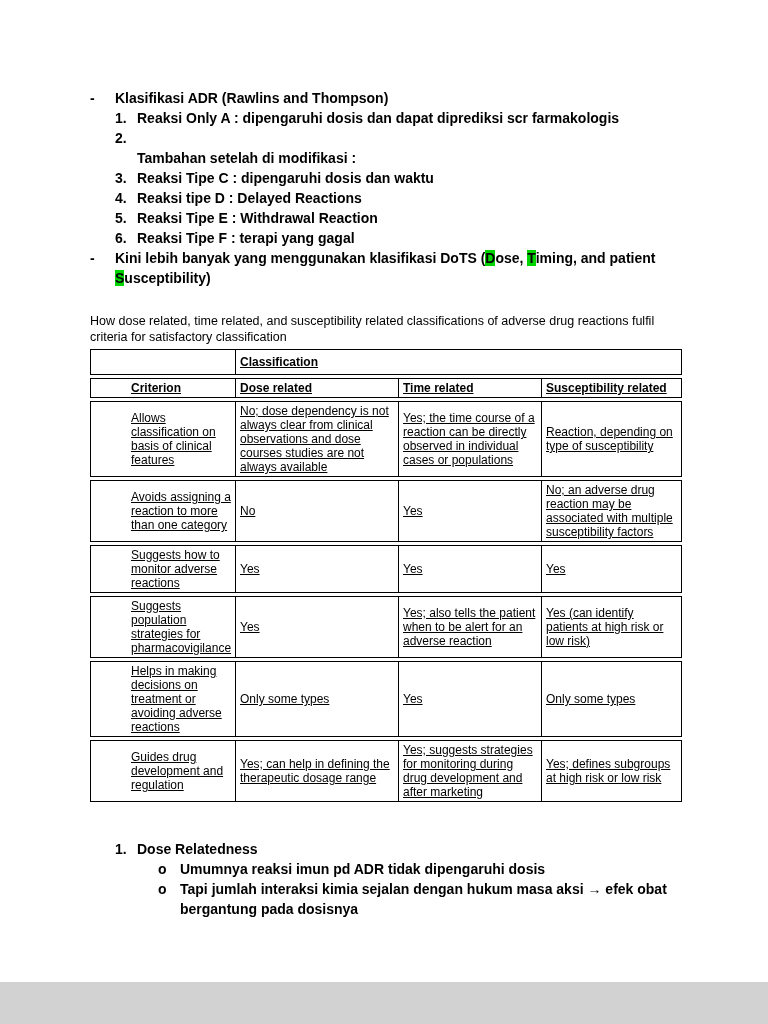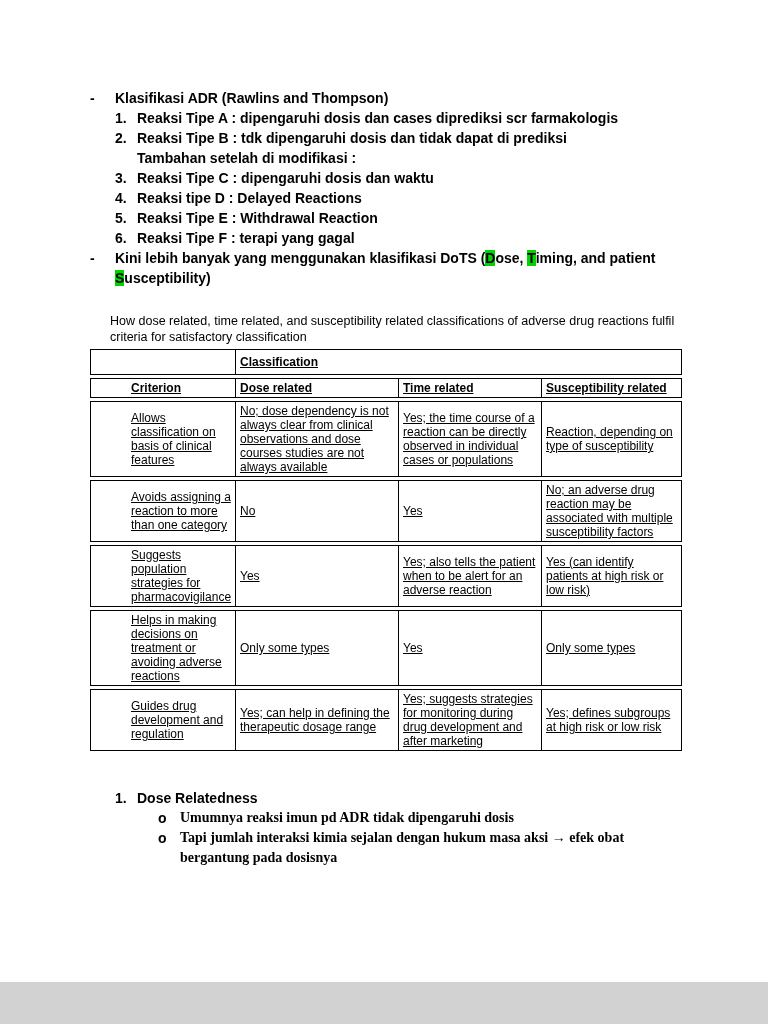--- a/index.html
+++ b/index.html
@@ -22,21 +22,21 @@
   .toplist { font-size: 14px; font-weight: bold; line-height: 20px; }
   .flexrow { display: flex; align-items: flex-start; }
   .dash { width: 25px; flex: none; }
   .numlist { margin-left: 25px; }
   .num { width: 22px; flex: none; }
   .hl { background: #00d400; }
 
   
   .table-section { margin-top: 26px; }
   .table-label { font-size: 12.5px; font-weight: bold; line-height: 16px; }
-  .table-caption { font-size: 12.5px; line-height: 15.5px; width: 592px; margin-left: 20px; }
+  .table-caption { font-size: 12.5px; line-height: 15.5px; width: 592px; }
 
   table.cls {
     border-collapse: separate;
     border-spacing: 0 3px;
     width: 592px;
     table-layout: fixed;
     font-size: 12px;
     line-height: 14px;
     margin-top: 1px;
     text-decoration: underline;
@@ -49,43 +49,42 @@
     overflow: hidden;
   }
   table.cls tr td:first-child { border-left: 1px solid #000; padding-left: 40px; }
   .head { font-weight: bold; }
   .span-row td { height: 26px; vertical-align: top; }
   .head-row td { height: 18px; }
 
   
   .bottomlist { margin-top: 34px; margin-left: 25px; font-size: 14px; font-weight: bold; line-height: 20px; }
   .sublist { margin-left: 43px; }
-  .sub-text { max-width: 500px; font-family: Liberation Serif, serif; }
+  .sub-text { max-width: 500px; }
 </style>
 </head>
 <body>
 
 <div class="page">
   <div class="content">
 
     <div class="toplist">
 
       <div class="flexrow">
         <span class="dash">-</span>
         <span>Klasifikasi ADR (Rawlins and Thompson)</span>
       </div>
 
       <div class="numlist">
         <div class="flexrow">
           <span class="num">1.</span>
-          <span>Reaksi Tipe A : dipengaruhi dosis dan cases diprediksi scr farmakologis</span>
+          <span>Reaksi Only A : dipengaruhi dosis dan dapat diprediksi scr farmakologis</span>
         </div>
         <div class="flexrow">
           <span class="num">2.</span>
-          <span>Reaksi Tipe B : tdk dipengaruhi dosis dan tidak dapat di prediksi</span>
         </div>
         <div class="flexrow">
           <span class="num"></span>
           <span>Tambahan setelah di modifikasi :</span>
         </div>
         <div class="flexrow">
           <span class="num">3.</span>
           <span>Reaksi Tipe C : dipengaruhi dosis dan waktu</span>
         </div>
         <div class="flexrow">
@@ -135,20 +134,26 @@
           <td>Yes; the time course of a reaction can be directly observed in individual cases or populations</td>
           <td>Reaction, depending on type of susceptibility</td>
         </tr>
         <tr>
           <td>Avoids assigning a reaction to more than one category</td>
           <td>No</td>
           <td>Yes</td>
           <td>No; an adverse drug reaction may be associated with multiple susceptibility factors</td>
         </tr>
         <tr>
+          <td>Suggests how to monitor adverse reactions</td>
+          <td>Yes</td>
+          <td>Yes</td>
+          <td>Yes</td>
+        </tr>
+        <tr>
           <td>Suggests population strategies for pharmacovigilance</td>
           <td>Yes</td>
           <td>Yes; also tells the patient when to be alert for an adverse reaction</td>
           <td>Yes (can identify patients at high risk or low risk)</td>
         </tr>
         <tr>
           <td>Helps in making decisions on treatment or avoiding adverse reactions</td>
           <td>Only some types</td>
           <td>Yes</td>
           <td>Only some types</td>

